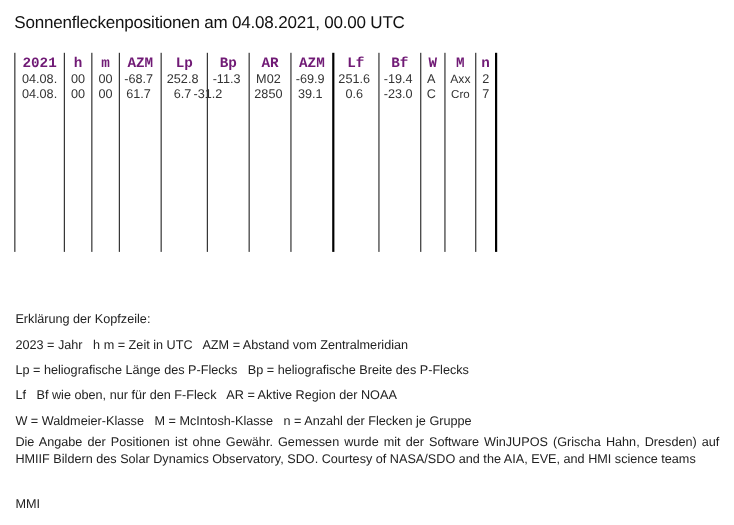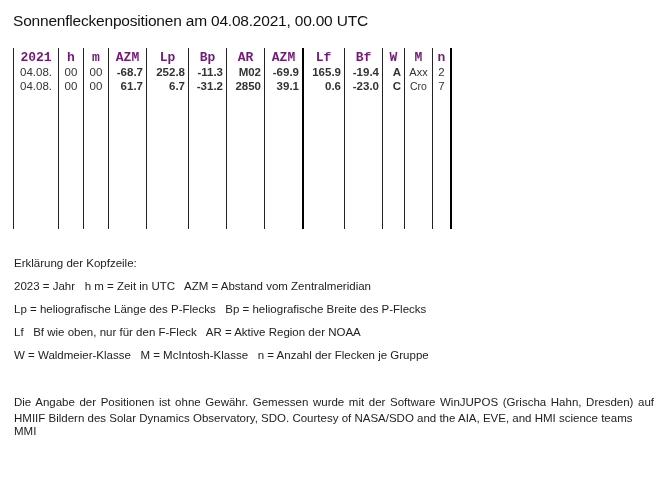--- a/index.html
+++ b/index.html
@@ -14,23 +14,23 @@
   .tbl { position: absolute; left: 0; top: 48px; width: 460px; height: 182px; }
   .vline { position: absolute; top: 0; width: 1px; height: 181px; background: #222; }
   .vline.thick { width: 2px; background: #000; }
   .cell {
     position: absolute; font-size: 11.5px; white-space: nowrap; color: #333;
   }
   .hdr { font-weight: bold; font-size: 13px; color: #701a75; top: 2px; font-family: Liberation Mono, monospace; }
   .r0 { top: 18px; }
   .r1 { top: 32px; }
   .c { text-align: center; }
-  .r { text-align: right; font-weight: bold; }
+  .r { text-align: center; }
   .txt {
-    position: absolute; left: 14px; font-size: 11.5px; white-space: nowrap; color: #222;
+    position: absolute; left: 14px; font-size: 11.5px; white-space: nowrap; color: #222; margin-top: 28px;
   }
   .para {
     position: absolute; left: 14px; width: 640px; font-size: 11.5px; line-height: 15.5px;
     text-align: justify; color: #222;
   }
 </style>
 </head>
 <body>
 
 <div class="title">Sonnenfleckenpositionen am 04.08.2021, 00.00 UTC</div>
@@ -67,32 +67,32 @@
   <div class="cell hdr c" style="left:433px;width:17px">n</div>
 
   <div class="cell r0 c" style="left:14px;width:44px">04.08.</div>
   <div class="cell r0 c" style="left:59px;width:24px">00</div>
   <div class="cell r0 c" style="left:84px;width:24px">00</div>
   <div class="cell r0 r" style="left:109px;width:34px">-68.7</div>
   <div class="cell r0 r" style="left:147px;width:38px">252.8</div>
   <div class="cell r0 r" style="left:189px;width:34px">-11.3</div>
   <div class="cell r0 r" style="left:227px;width:34px">M02</div>
   <div class="cell r0 r" style="left:265px;width:34px">-69.9</div>
-  <div class="cell r0 r" style="left:303px;width:38px">165.9</div>
+  <div class="cell r0 r" style="left:303px;width:38px">251.6</div>
   <div class="cell r0 r" style="left:345px;width:34px">-19.4</div>
   <div class="cell r0 r" style="left:383px;width:18px">A</div>
   <div class="cell r0 c" style="left:405px;width:27px;font-size:11px">Axx</div>
   <div class="cell r0 c" style="left:433px;width:17px">2</div>
 
   <div class="cell r1 c" style="left:14px;width:44px">04.08.</div>
   <div class="cell r1 c" style="left:59px;width:24px">00</div>
   <div class="cell r1 c" style="left:84px;width:24px">00</div>
   <div class="cell r1 r" style="left:109px;width:34px">61.7</div>
   <div class="cell r1 r" style="left:147px;width:38px">6.7</div>
-  <div class="cell r1 r" style="left:189px;width:34px">-31.2</div>
+  <div class="cell r1 r" style="left:172px;width:34px">-31.2</div>
   <div class="cell r1 r" style="left:227px;width:34px">2850</div>
   <div class="cell r1 r" style="left:265px;width:34px">39.1</div>
   <div class="cell r1 r" style="left:303px;width:38px">0.6</div>
   <div class="cell r1 r" style="left:345px;width:34px">-23.0</div>
   <div class="cell r1 r" style="left:383px;width:18px">C</div>
   <div class="cell r1 c" style="left:405px;width:27px;font-size:10.5px">Cro</div>
   <div class="cell r1 c" style="left:433px;width:17px">7</div>
 </div>
 
 <div class="txt" style="top:257px">Erklärung der Kopfzeile:</div>

